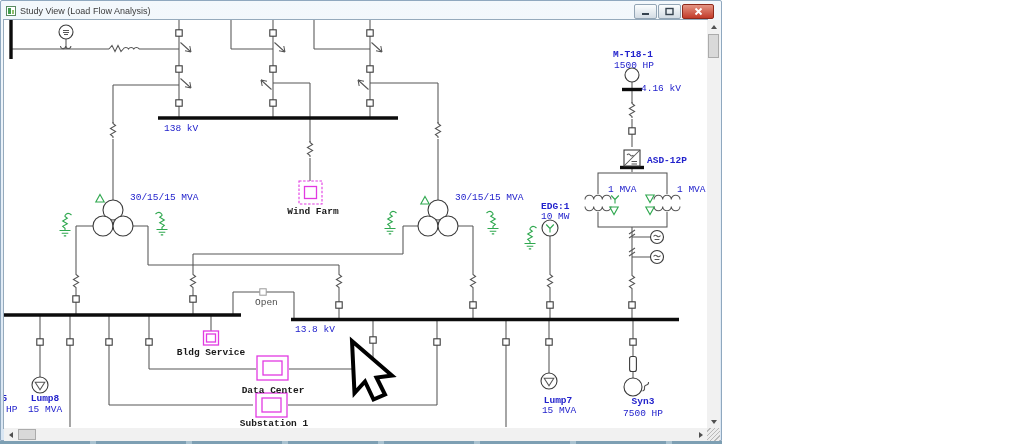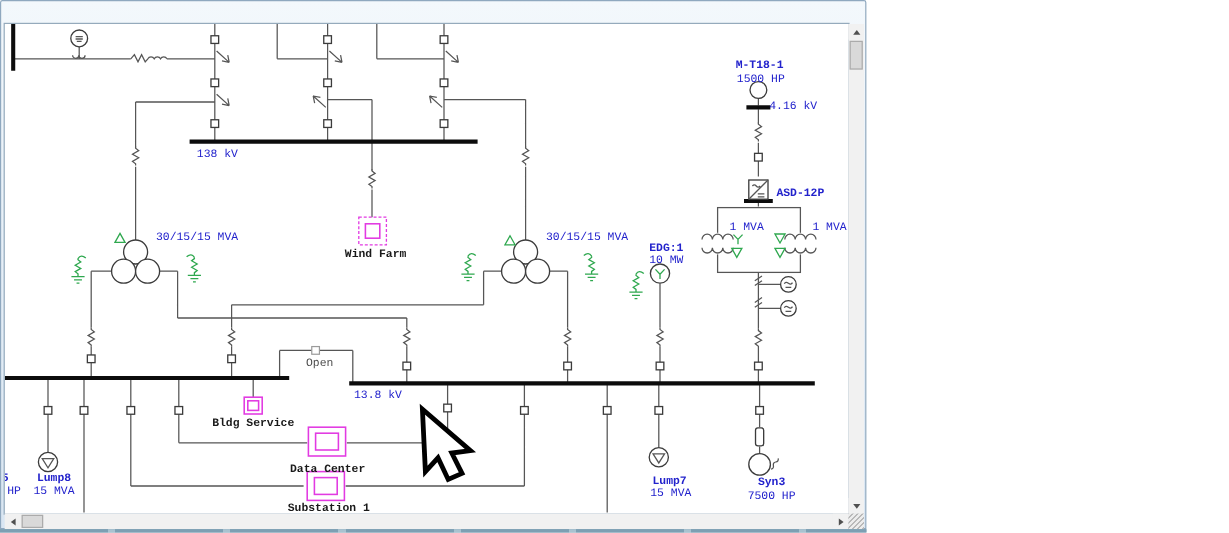--- a/index.html
+++ b/index.html
@@ -47,20 +47,41 @@
   .blk{fill:#1a1a1a;font-weight:bold;}
   .opn{fill:#4d4d4d;}
   .mid{text-anchor:middle;}
 </style>
 </head>
 <body>
 
 <div id="stage">
   <div class="win">
 
+    <div class="titlebar">
+      <span class="appicon"></span>
+      <span class="title">Study View (Load Flow Analysis)</span>
+      <div class="winbtns">
+        <div class="wbtn">
+          <svg width="9" height="9">
+              <line x1="1" y1="7" x2="8" y2="7" stroke="#35424e" stroke-width="2"></line>
+            </svg>
+        </div>
+        <div class="wbtn">
+          <svg width="9" height="9">
+              <rect x="1" y="1.5" width="7" height="6" fill="none" stroke="#35424e" stroke-width="1.4"></rect>
+            </svg>
+        </div>
+        <div class="wbtn close">
+          <svg width="9" height="9">
+              <path d="M1.5,1.5 L7.5,7.5 M7.5,1.5 L1.5,7.5" stroke="#fff" stroke-width="1.8"></path>
+            </svg>
+        </div>
+      </div>
+    </div>
 
     <div class="client">
       <svg width="703" height="408" viewBox="3 19 703 408">
         <defs>
           <pattern id="xh" width="4" height="4" patternUnits="userSpaceOnUse">
             <path d="M0,0 L4,4 M4,0 L0,4" stroke="#e23ae2" stroke-width="0.8"></path>
           </pattern>
           <rect id="sqr" x="-3.2" y="-3.2" width="6.4" height="6.4" class="sq"></rect>
           <g id="vcab">
               <path class="ln" d="M0,-9 l0,1.5 2.6,2 -5.2,3 5.2,3 -5.2,3 2.6,2 0,1.5"></path>

